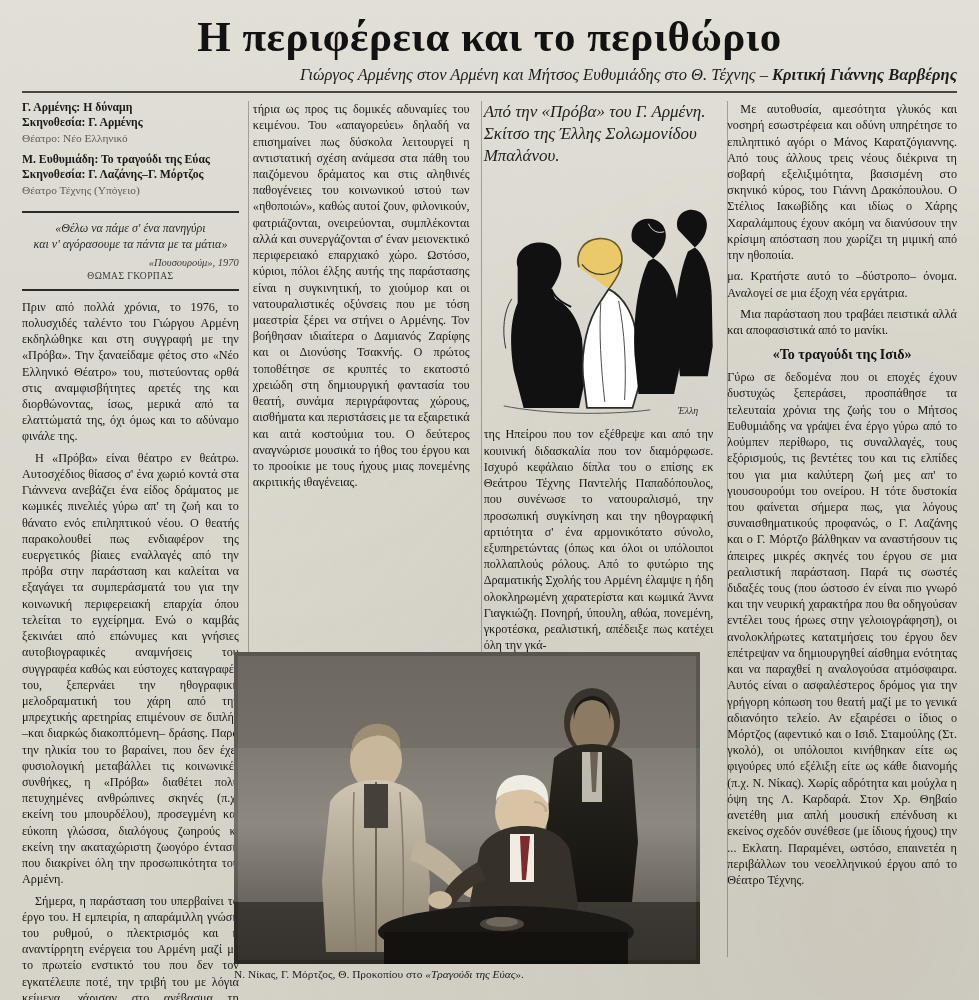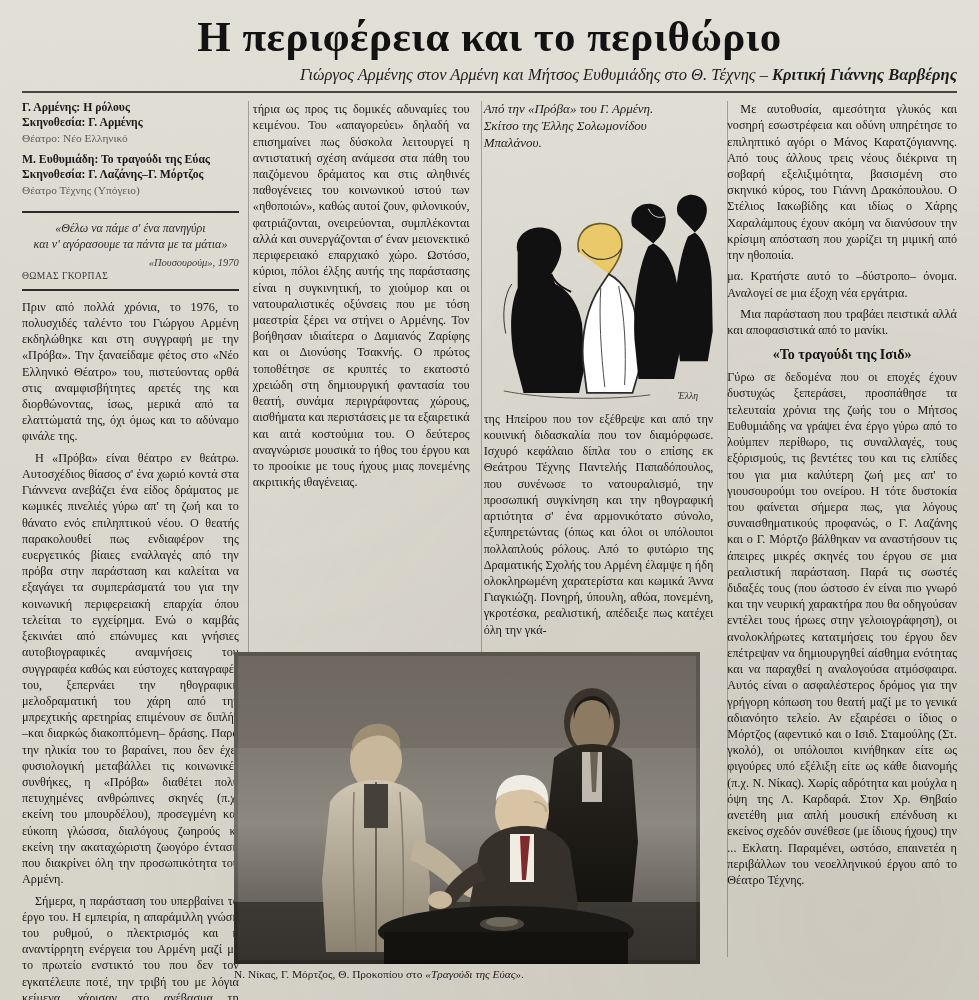--- a/index.html
+++ b/index.html
@@ -120,21 +120,21 @@
     font-size: 10.5px;
     display: block;
     text-align: right;
     margin-top: 3px;
     color: #3a3a3a;
   }
   .quotebox .author {
     font-style: normal;
     font-size: 9.6px;
     display: block;
-    text-align: left;
+    text-align: center;
     letter-spacing: .4px;
     color: #3a3a3a;
   }
 
   p.body {
     font-size: 12.2px;
     line-height: 1.33;
     text-align: justify;
     margin: 0 0 5px 0;
     text-indent: 13px;
@@ -147,21 +147,21 @@
     font-weight: bold;
     font-size: 14px;
     text-align: center;
     margin: 9px 0 6px 0;
     color: #111;
   }
 
   
   .illus-caption {
     font-style: italic;
-    font-size: 13px;
+    font-size: 17px;
     line-height: 1.3;
     margin: 0 0 4px 0;
     color: #1d1d1d;
   }
   .illus {
     width: 100%;
     height: 255px;
     display: block;
   }
 
@@ -208,21 +208,21 @@
   <div class="columns">
 
     <div class="vline" style="left:226px;"></div>
     <div class="vline" style="left:459px;"></div>
     <div class="vline" style="left:705px;"></div>
 
     <div class="col col1">
       <div class="infobox">
         <div class="entry">
           <div class="line">
-            <b>Γ. Αρμένης:</b><b> Η ρόλους</b>
+            <b>Γ. Αρμένης:</b><b> Η δύναμη</b>
           </div>
           <div class="line">
             <b>Σκηνοθεσία:</b><b> Γ. Αρμένης</b>
           </div>
           <div class="line venue">Θέατρο: Νέο Ελληνικό</div>
         </div>
         <div class="entry">
           <div class="line">
             <b>Μ. Ευθυμιάδη:</b><b> Το τραγούδι της Εύας</b>
           </div>

